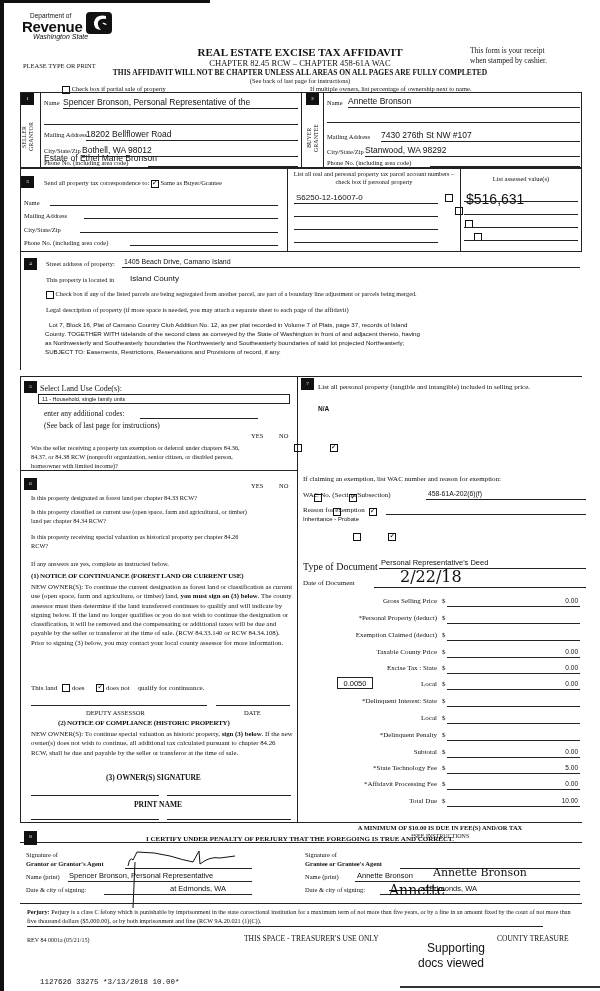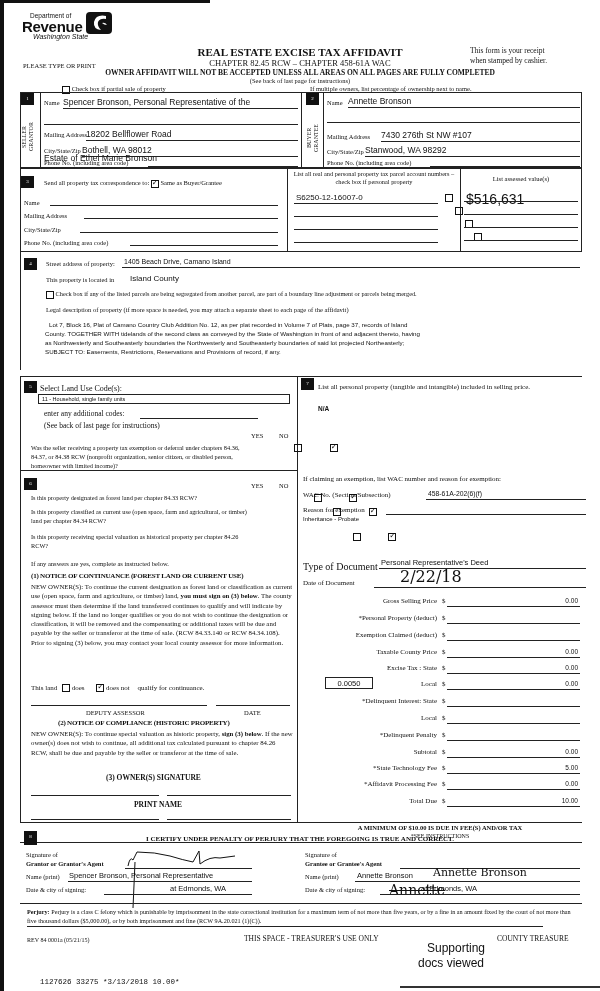--- a/index.html
+++ b/index.html
@@ -46,21 +46,21 @@
 <div class="abs logo-dept">Department of</div>
 <div class="abs logo-rev">Revenue</div>
 <div class="abs logo-wa">Washington State</div>
 <svg class="abs logo-mark" viewBox="0 0 26 24">
   <path d="M4 2 L22 2 Q26 2 26 6 L26 20 Q26 24 22 24 L4 24 Q0 24 0 20 L0 6 Q0 2 4 2 Z" fill="#111"></path>
   <path d="M20 6 Q10 4 8 12 Q7 19 15 20 Q11 16 12 12 Q14 8 20 9 Z" fill="#fff"></path>
   <path d="M16 13 Q19 12 21 15 Q18 15 16 13 Z" fill="#fff"></path>
 </svg>
 <div class="abs hdr-title">REAL ESTATE EXCISE TAX AFFIDAVIT</div>
 <div class="abs hdr-chapter">CHAPTER 82.45 RCW – CHAPTER 458-61A WAC</div>
-<div class="abs hdr-warning">OWNER AFFIDAVIT WILL NOT BE ACCEPTED UNLESS ALL AREAS ON ALL PAGES ARE FULLY COMPLETED</div>
+<div class="abs hdr-warning">THIS AFFIDAVIT WILL NOT BE CHAPTER UNLESS ALL AREAS ON ALL PAGES ARE FULLY COMPLETED</div>
 <div class="abs hdr-see">(See back of last page for instructions)</div>
 <div class="abs hdr-receipt">
   <div>This form is your receipt</div>
   <div>when stamped by cashier.</div>
 </div>
 <div class="abs hdr-print">PLEASE TYPE OR PRINT</div>
 
 <div class="txt" style="left:62px;top:85px;font-size:6.5px;">
   <span class="cb"></span>
   <span style="text-decoration:underline;">Check box if partial sale of property</span>
@@ -305,21 +305,21 @@
   <div class="row-line" style="left:447px;top:673px;width:133px;"></div>
   <div class="row-line" style="left:447px;top:689px;width:133px;"></div>
   <div class="row-line" style="left:447px;top:706px;width:133px;"></div>
   <div class="row-line" style="left:447px;top:723px;width:133px;"></div>
   <div class="row-line" style="left:447px;top:740px;width:133px;"></div>
   <div class="row-line" style="left:447px;top:757px;width:133px;"></div>
   <div class="row-line" style="left:447px;top:773px;width:133px;"></div>
   <div class="row-line" style="left:447px;top:789px;width:133px;"></div>
   <div class="row-line" style="left:447px;top:806px;width:133px;"></div>
 
-  <div class="abs box sans" style="left:325px;top:677px;width:48px;height:12px;font-size:7.5px;text-align:center;line-height:11px;">0.0050</div>
+  <div class="abs box sans" style="left:337px;top:677px;width:36px;height:12px;font-size:7.5px;text-align:center;line-height:11px;">0.0050</div>
 </div>
 
 <div class="abs" style="left:298px;top:824px;width:284px;text-align:center;font-size:6.5px;font-weight:bold;">A MINIMUM OF $10.00 IS DUE IN FEE(S) AND/OR TAX</div>
 <div class="abs" style="left:298px;top:833px;width:284px;text-align:center;font-size:6px;">*SEE INSTRUCTIONS</div>
 
 
 <div class="abs" style="left:20px;top:842px;width:562px;height:0;border-top:1px solid #222;"></div>
 <div class="abs badge" style="left:24px;top:831px;height:14px;">8</div>
 <div class="abs" style="left:0;width:600px;top:835px;text-align:center;font-size:7px;font-weight:bold;">I CERTIFY UNDER PENALTY OF PERJURY THAT THE FOREGOING IS TRUE AND CORRECT.</div>
 

